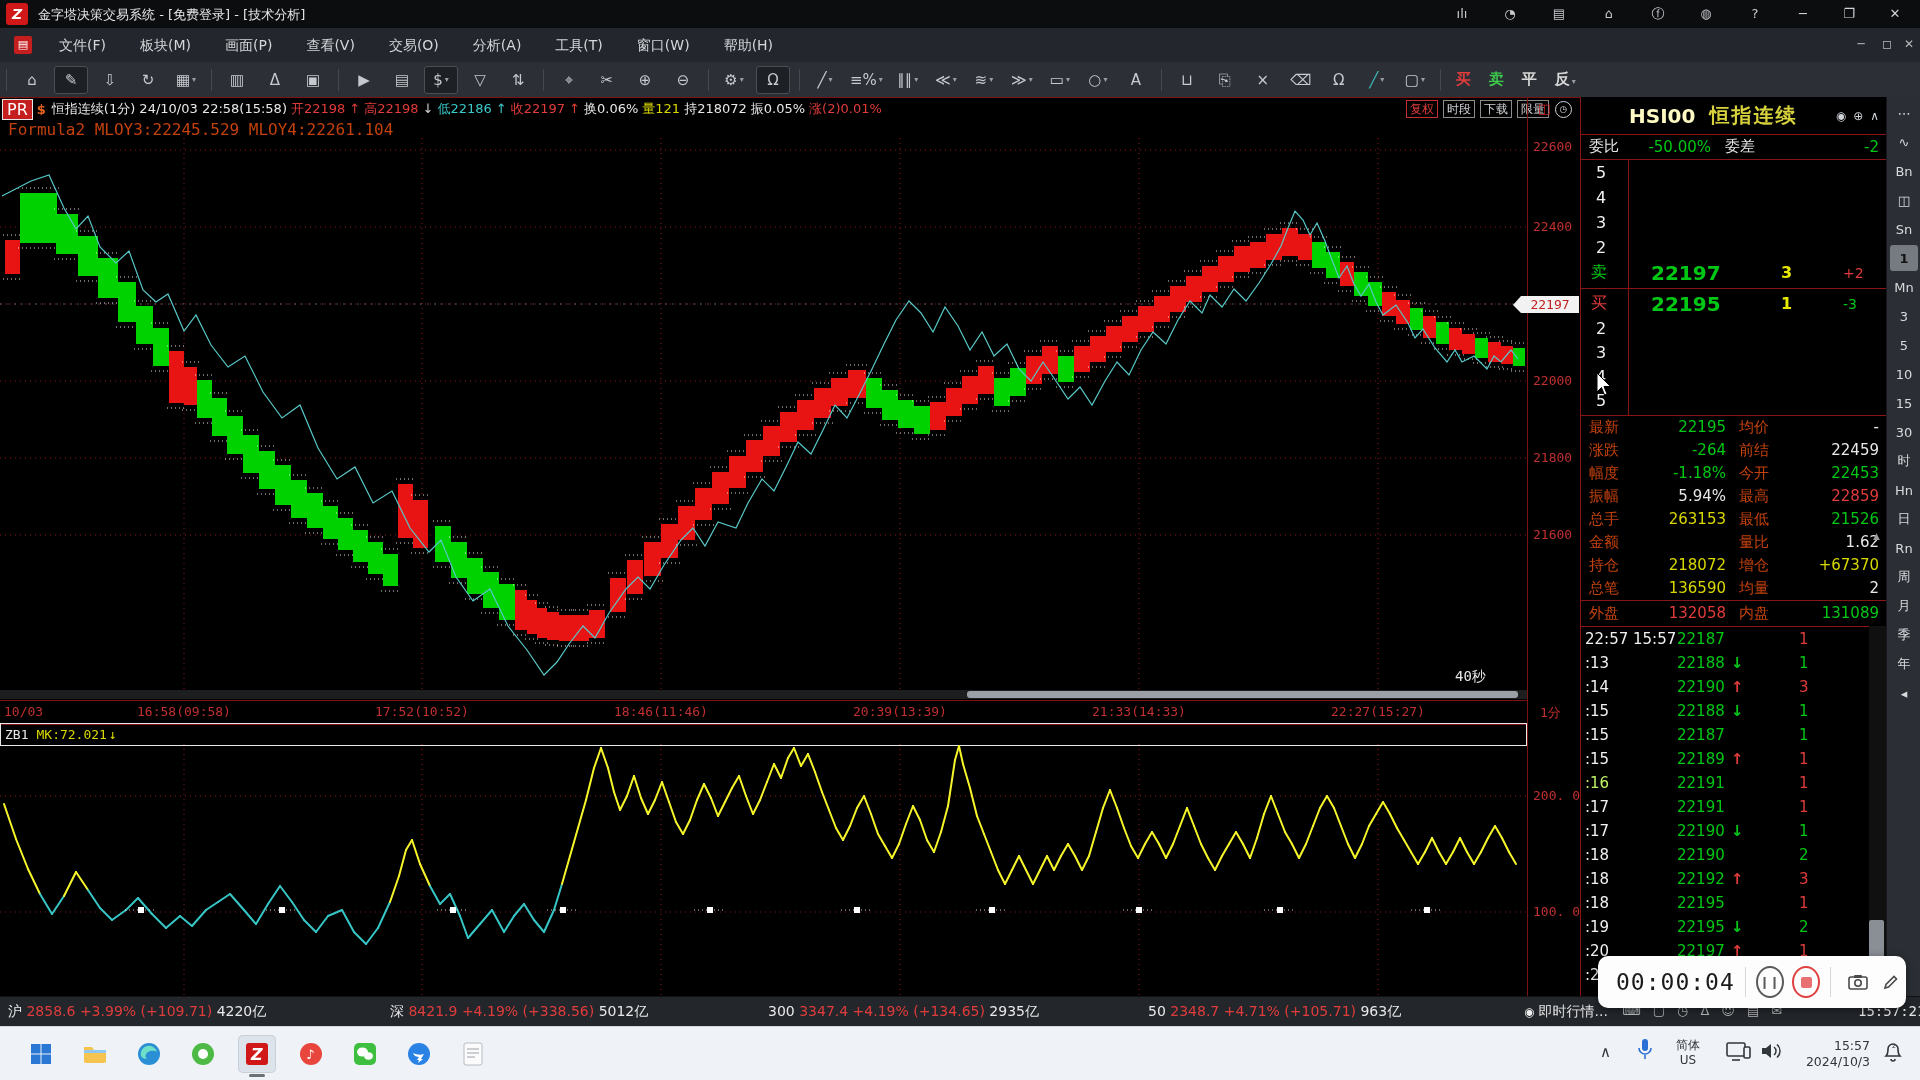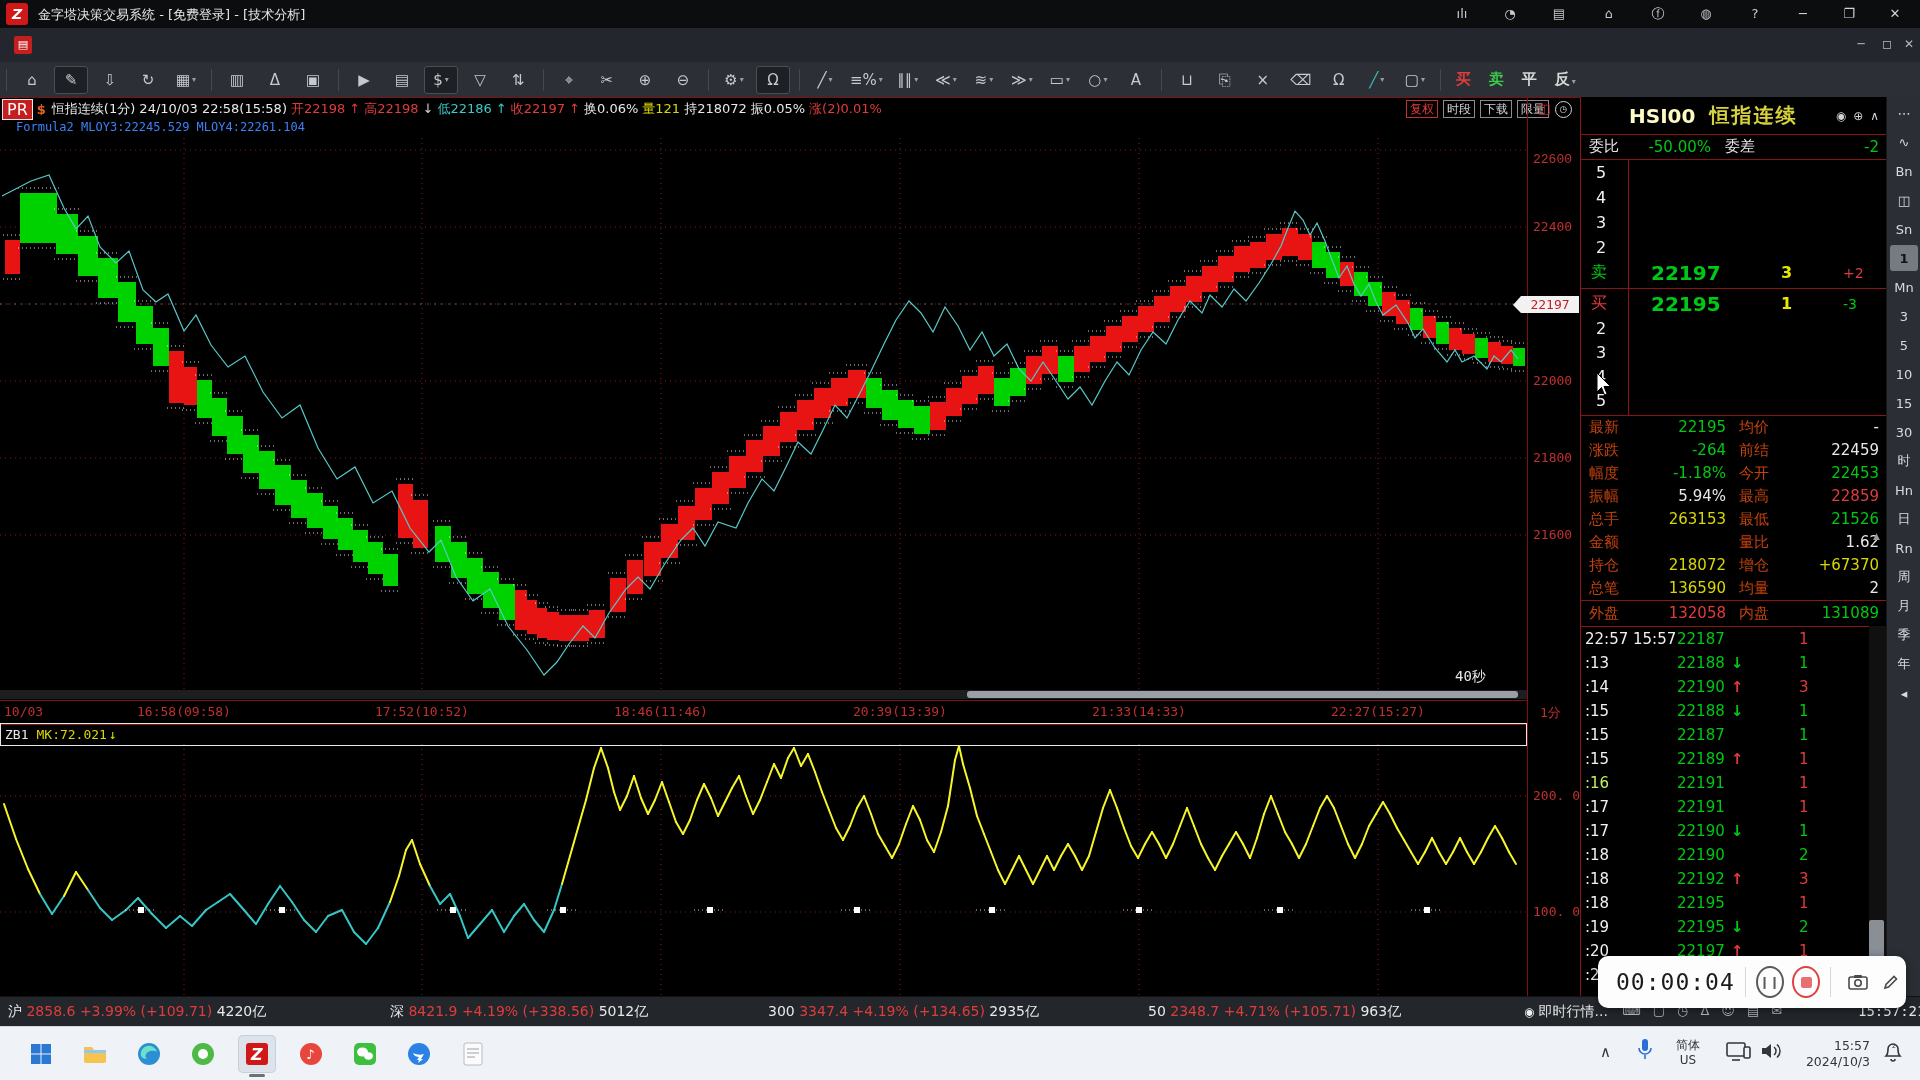--- a/index.html
+++ b/index.html
@@ -33,21 +33,21 @@
   #info-line{left:0;top:97px;width:1580px;height:22px;border-top:1px solid #7c1212;font-size:13px;
     display:flex;align-items:center;white-space:nowrap;}
   #pr-badge{background:#c41e1e;color:#fff;font-size:16px;padding:0 4px;margin:0 4px 0 2px;border:1px solid #e8e8e8;}
   #dollar-ico{color:#e8641e;font-weight:bold;margin-right:6px;}
   .seg{margin-right:4px;}
   .hdr-btn{border:1px solid #8a8d90;color:#d0d3d6;font-size:12px;padding:0 3px;margin-left:5px;line-height:16px;}
   .hdr-btn.red{border-color:#c43030;color:#e03c3c;}
   #clock-ico{width:15px;height:15px;border:1px solid #cfd2d6;border-radius:50%;margin-left:6px;
     font-size:9px;color:#cfd2d6;text-align:center;line-height:15px;}
   #panel-max-ico{left:1538px;top:101px;color:#d02020;font-size:13px;}
-  #formula-line{left:16px;top:120px;color:#3b82f6;font-size:12px;}
+  #formula-line{left:8px;top:120px;color:#c2410c;font-size:16px;}
   #main-plot{left:0;top:138px;width:1527px;height:562px;}
   #price-axis{left:1527px;top:97px;width:53px;height:899px;border-left:1px solid #7c1212;}
   .y-lbl{color:#c03030;font-size:13px;left:1533px;}
   #price-tag{left:1521px;width:58px;height:17px;background:#f2f2f2;color:#c41e1e;font-size:13px;
     text-align:center;line-height:17px;}
   #price-tag:before{content:"";position:absolute;left:-8px;top:0;border-right:8px solid #f2f2f2;
     border-top:9px solid transparent;border-bottom:8px solid transparent;}
   #countdown{left:1455px;top:668px;color:#e8e8e8;font-size:14px;}
   #hscroll-track{left:0;top:690px;width:1527px;height:9px;background:#1c1e20;}
   #hscroll-thumb{left:967px;top:691px;width:551px;height:7px;background:#9aa0a6;border-radius:3px;}
@@ -131,20 +131,31 @@
       </div>
     <div id="titlebar-controls">
         <div class="abs winctl" style="left: 1781px;">─</div>
         <div class="abs winctl" style="left: 1827px;">❐</div>
         <div class="abs winctl" style="left: 1873px;">✕</div>
       </div>
   </div>
 
   <div id="menubar" class="abs">
     <div id="menu-doc-ico">▤</div>
+    <div id="menu-items" style="display:flex">
+        <div class="menu-item">文件(F)</div>
+        <div class="menu-item">板块(M)</div>
+        <div class="menu-item">画面(P)</div>
+        <div class="menu-item">查看(V)</div>
+        <div class="menu-item">交易(O)</div>
+        <div class="menu-item">分析(A)</div>
+        <div class="menu-item">工具(T)</div>
+        <div class="menu-item">窗口(W)</div>
+        <div class="menu-item">帮助(H)</div>
+      </div>
   </div>
   <div id="mdi-controls"></div>
 
   <div id="toolbar" class="abs">
       <div class="tool-sep"></div>
       <div class="tool-btn">⌂</div>
       <div class="tool-btn active">✎</div>
       <div class="tool-btn">⇩</div>
       <div class="tool-btn">↻</div>
       <div class="tool-btn">▦<span class="tool-dd">▾</span></div>
@@ -1105,21 +1116,21 @@
           <path d="M4 16 c2-2 2-5 2-7 a5 5 0 0 1 10 0 c0 2 0 5 2 7 Z" fill="none" stroke="#32373c" stroke-width="1.6"></path>
           <path d="M9 19 a2 2 0 0 0 4 0" fill="none" stroke="#32373c" stroke-width="1.6"></path>
           <text x="10" y="8" font-size="7" fill="#32373c">z</text>
         </svg>
     </div>
   </div>
 
 <div class="abs mdi-ctl" style="left: 1850px;">─</div>
     <div class="abs mdi-ctl" style="left: 1876px;">◻</div>
     <div class="abs mdi-ctl" style="left: 1898px;">✕</div>
-    <div class="abs y-lbl mono" style="top: 152px; font-family: Liberation Mono, monospace;">22600</div>
+    <div class="abs y-lbl mono" style="top: 139px;">22600</div>
     <div class="abs y-lbl mono" style="top: 219px;">22400</div>
     <div class="abs y-lbl mono" style="top: 373px;">22000</div>
     <div class="abs y-lbl mono" style="top: 450px;">21800</div>
     <div class="abs y-lbl mono" style="top: 527px;">21600</div>
     <div class="abs mono" id="price-tag" style="top: 296px;">22197</div>
     <div class="abs t-lbl mono" style="left: 4px;">10/03</div>
     <div class="abs t-lbl mono" style="left: 129px; width: 110px; text-align: center;">16:58(09:58)</div>
     <div class="abs t-lbl mono" style="left: 367px; width: 110px; text-align: center;">17:52(10:52)</div>
     <div class="abs t-lbl mono" style="left: 606px; width: 110px; text-align: center;">18:46(11:46)</div>
     <div class="abs t-lbl mono" style="left: 845px; width: 110px; text-align: center;">20:39(13:39)</div>

